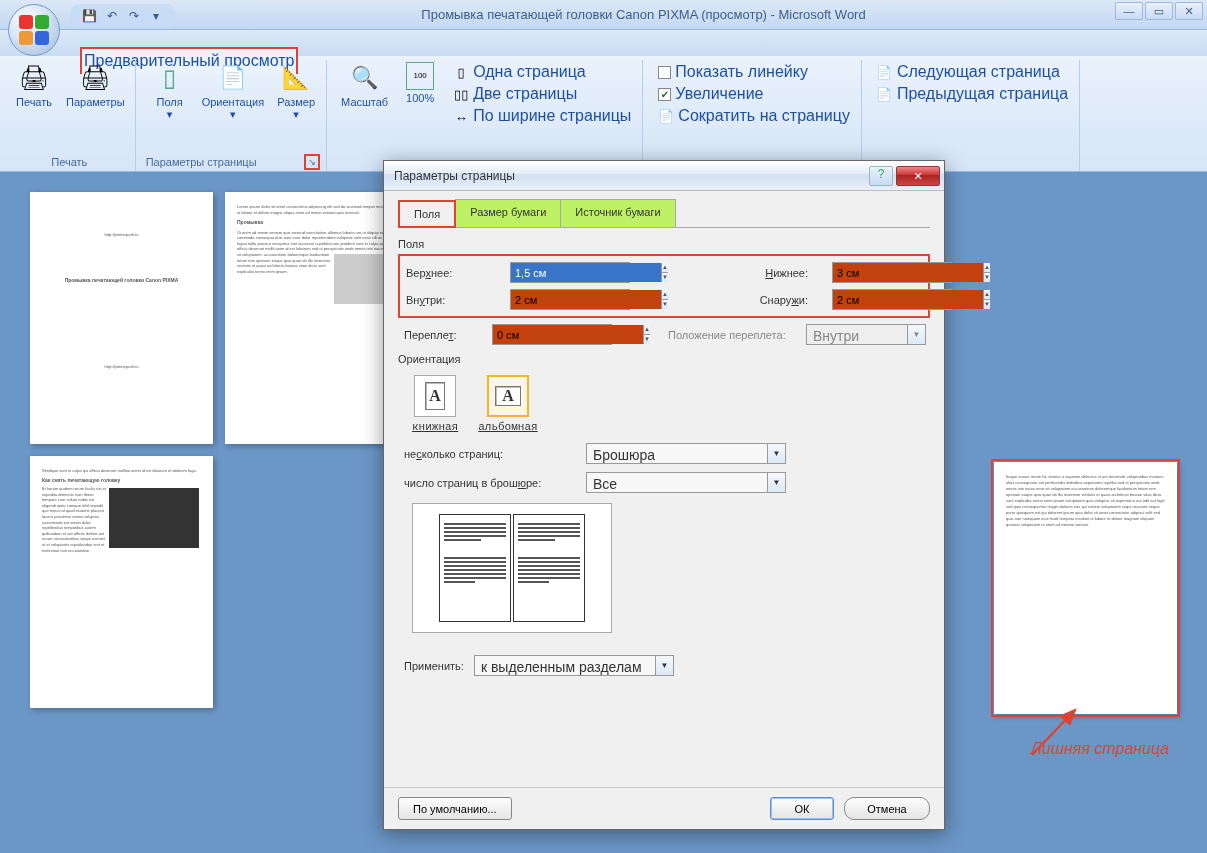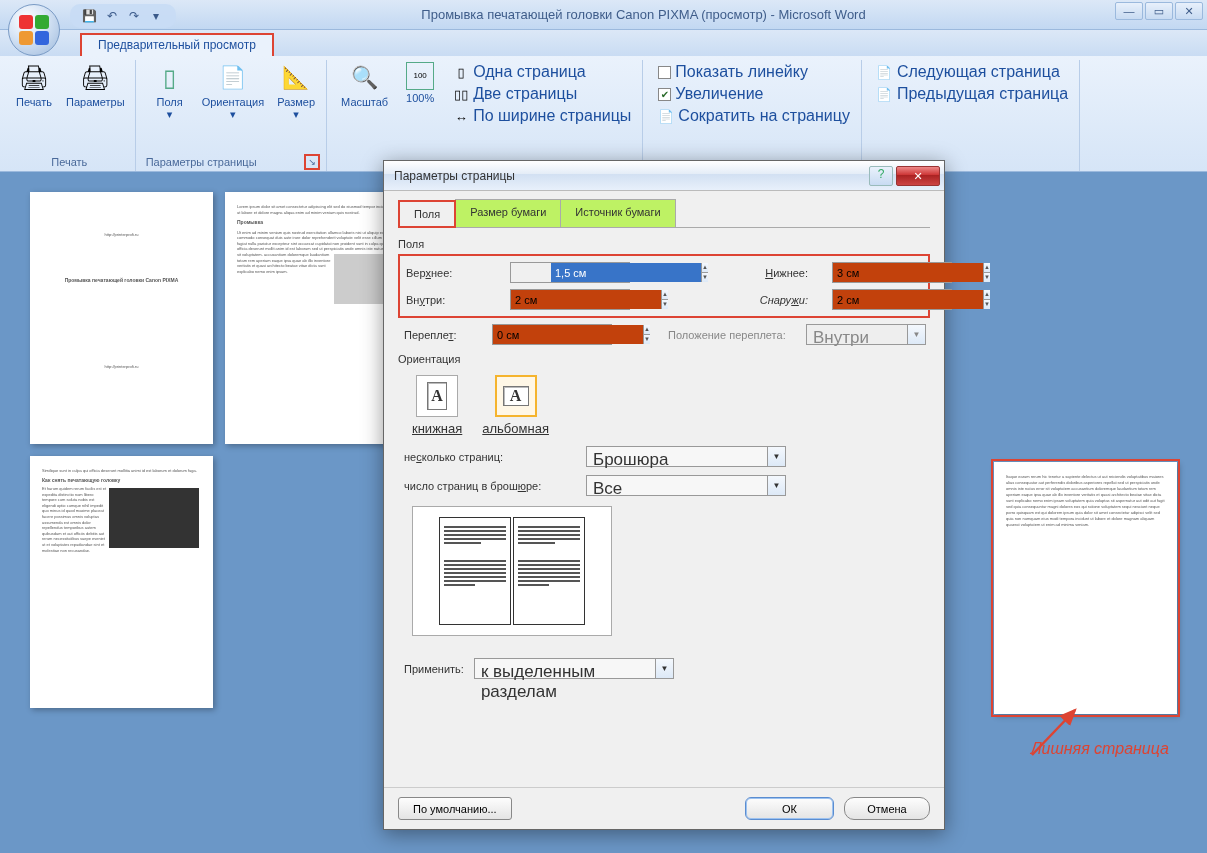--- a/index.html
+++ b/index.html
@@ -13,21 +13,21 @@
 .winbtns { position: absolute; right: 4px; top: 2px; display: flex; gap: 2px; }
 .winbtn { width: 28px; height: 18px; background: linear-gradient(#e8f0fb,#c8dbf2); border:1px solid #9bb9dd; border-radius:2px; font-size:11px; text-align:center; line-height:16px; color:#3f5d8a;}
 
 
 .office-btn { position:absolute; left:8px; top:4px; width:52px; height:52px; border-radius:50%; background: radial-gradient(circle at 35% 30%, #fff, #d9e6f6 40%, #9cb9dc 100%); border:1px solid #7a9bc5; z-index:20; display:flex; align-items:center; justify-content:center;}
 .office-logo { width:30px; height:30px; display:grid; grid-template:1fr 1fr/1fr 1fr; gap:2px;}
 .office-logo div{ border-radius:3px;} .ol1{background:#e33;} .ol2{background:#3a3;} .ol3{background:#e93;} .ol4{background:#36d;}
 
 
 .tabrow { height: 26px; background: linear-gradient(#dce8f7,#c9dcf3); padding-left: 80px; display:flex; align-items:flex-end; }
-.tab-active { border:2.5px solid #d43; background:#eaf2fc; padding:3px 16px 4px; color:#1d4f9e; font-size:12px; border-bottom:none; position:relative; top:0;}
+.tab-active { border:2.5px solid #d43; background:#eaf2fc; padding:3px 2px 4px; color:#1d4f9e; font-size:16px; border-bottom:none; position:relative; top:18px;}
 
 
 .ribbon { height: 116px; background: linear-gradient(#eaf2fc,#d6e5f7); border-bottom:1px solid #9bb9dd; display:flex; padding:4px 4px 0; gap:4px; }
 .rgroup { border-right:1px solid #b8cde8; padding:0 6px; display:flex; flex-direction:column; position:relative;}
 .rgroup-body { flex:1; display:flex; align-items:flex-start; gap:4px;}
 .rgroup-label { height:18px; font-size:11px; color:#4a6a9a; text-align:center; display:flex; align-items:center; justify-content:center; gap:6px;}
 .rbtn-big { display:flex; flex-direction:column; align-items:center; gap:2px; padding:2px 4px; min-width:48px; cursor:pointer;}
 .rbtn-big .ico { width:32px; height:32px; display:flex; align-items:center;justify-content:center; }
 .rbtn-big .lbl { font-size:11px; color:#1d4f9e; text-align:center; white-space:pre-line; line-height:1.1;}
 .rvert { display:flex; flex-direction:column; gap:2px; padding:2px;}
@@ -52,34 +52,34 @@
 .dlg-tabs { display:flex; border-bottom:1px solid #aaa; margin-bottom:10px;}
 .dlg-tab { padding:6px 14px; border:1px solid #aaa; border-bottom:none; background:#bef264; margin-right:-1px; font-size:11px; cursor:pointer;}
 .dlg-tab.active { background:#f0f0f0; border:2.5px solid #d43; position:relative; top:1px;}
 .fieldset-label { font-size:11px; margin:6px 0 4px;}
 .margin-box { border:2.5px solid #d43; padding:6px 6px; display:grid; grid-template-columns: 80px 120px 40px 90px 120px; gap:6px 24px; align-items:center; margin-bottom:4px;}
 .row-below { display:grid; grid-template-columns: 80px 120px 40px 130px 120px; gap:6px 8px; align-items:center; padding:2px 6px;}
 .flabel { font-size:11px; text-align:left;}
 .flabel u { text-decoration: underline; }
 .spinner { display:flex; height:21px; border:1px solid #999;}
 .spinner input { flex:1; border:none; padding:0 4px; font-size:11px; outline:none; background:#c2410c;}
-.spinner input.sel { background:#3874c8; color:#fff;margin-left:40px;}
+.spinner input.sel { background:#3874c8; color:#fff;}
 .spinner .spbtns { width:16px; display:flex; flex-direction:column;}
 .spinner .spbtns div { flex:1; background:linear-gradient(#f4f8fd,#dde9f7); border-left:1px solid #999; font-size:6px; text-align:center; line-height:9px; color:#555;}
 .spinner .spbtns div:first-child { border-bottom:1px solid #999;}
 .combo { height:21px; border:1px solid #999; display:flex; background:#f7f7f7;}
-.combo span { flex:1; padding:3px 6px; font-size:17px;}
+.combo span { flex:1; padding:3px 6px; font-size:14px;}
 .combo .dd { width:18px; background:linear-gradient(#f4f8fd,#dde9f7); border-left:1px solid #999; text-align:center; font-size:8px; line-height:19px;}
 .combo.disabled { background:#eee; color:#888;}
 .orient-btns { display:flex; gap:20px; padding:6px 14px;}
 .orient-btn { display:flex; flex-direction:column; align-items:center; gap:4px; cursor:pointer;}
 .orient-ico { width:42px; height:42px; border:1px solid #aaa; background:#fff; display:flex; align-items:center; justify-content:center; padding:6px;}
 .orient-ico.sel { border:2px solid #f5b42e; background:#fff7e6;}
 .orient-page { background:#fff; border:1px solid #777; box-shadow:1px 1px 0 #bbb inset; display:flex; align-items:center; justify-content:center; font-family:serif; font-size:16px; font-weight:bold;}
-.orient-lbl { font-size:13px; text-decoration:underline;}
+.orient-lbl { font-size:11px; text-decoration:underline;font-family:Liberation Mono, monospace;}
 .pages-grid { display:grid; grid-template-columns: 170px 200px; gap:8px 12px; padding:4px 6px; align-items:center;}
 .sample-box { border:1px solid #aaa; width:200px; height:130px; margin:6px 14px; background:#fff; padding:10px; display:flex; gap:2px; justify-content:center;}
 .sample-pg { width:72px; border:1px solid #333; padding:6px 4px;}
 .sample-pg .ln { height:2px; background:#555; margin:2px 0;}
 .apply-row { display:flex; align-items:center; gap:10px; padding:4px 6px; margin-top:18px;}
 .dlg-foot { height:42px; border-top:1px solid #ccc; display:flex; align-items:center; padding:0 14px; gap:10px;}
 .btn { height:23px; padding:0 14px; border:1px solid #888; background:linear-gradient(#fdfdfd,#e4e4e4); border-radius:3px; font-size:11px; cursor:pointer;}
 .btn.primary { border:1px solid #5b8dd0; box-shadow: 0 0 0 1px #9cc2f0 inset;}
 
 
@@ -310,21 +310,21 @@
 
       <div class="flabel"><span>Вн<u>у</u>три:</span></div>
       <div class="spinner">
           <input value="2 см" style="">
           <div class="spbtns">
             <div>▲</div>
             <div>▼</div>
           </div>
         </div>
       <div></div>
-      <div class="flabel" style="text-align:right;font-style:italic;"><span>Снару<u>ж</u>и:</span></div>
+      <div class="flabel" style="text-align:right;"><span>Снару<u>ж</u>и:</span></div>
       <div class="spinner">
           <input value="2 см" style="">
           <div class="spbtns">
             <div>▲</div>
             <div>▼</div>
           </div>
         </div>
     </div>
     <div class="row-below">
       <div class="flabel"><span>Перепле<u>т</u>:</span></div>
@@ -409,16 +409,16 @@
       <div class="flabel">Применить:</div>
       <div class="combo" style="width:200px;">
           <span>к выделенным разделам</span>
           <div class="dd">▼</div>
         </div>
     </div>
   </div>
   <div class="dlg-foot">
     <button class="btn">По умолчанию...</button>
     <div style="flex:1"></div>
-    <button class="btn primary" style="width:89px;border-radius:6px;">ОК</button>
+    <button class="btn primary" style="width:64px;">ОК</button>
     <button class="btn" style="width:86px;border-radius:10px;">Отмена</button>
   </div>
 </div>
 
 </body></html>

